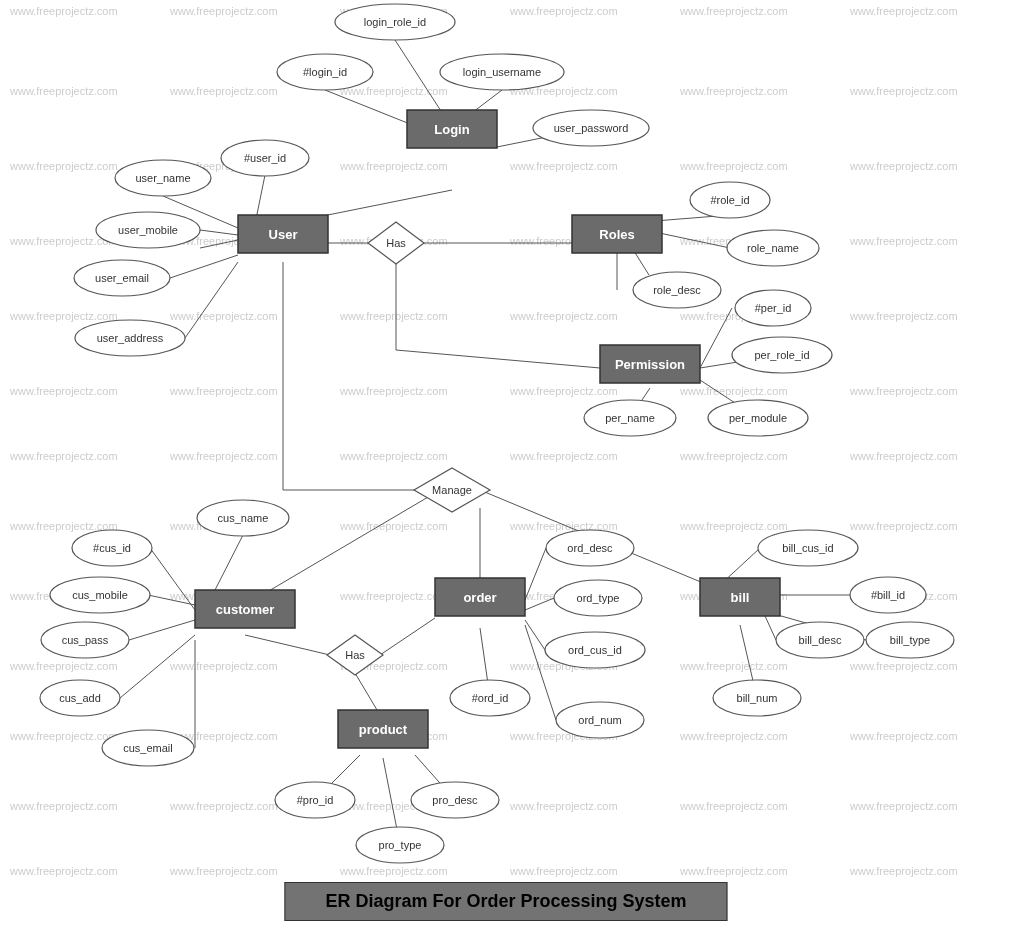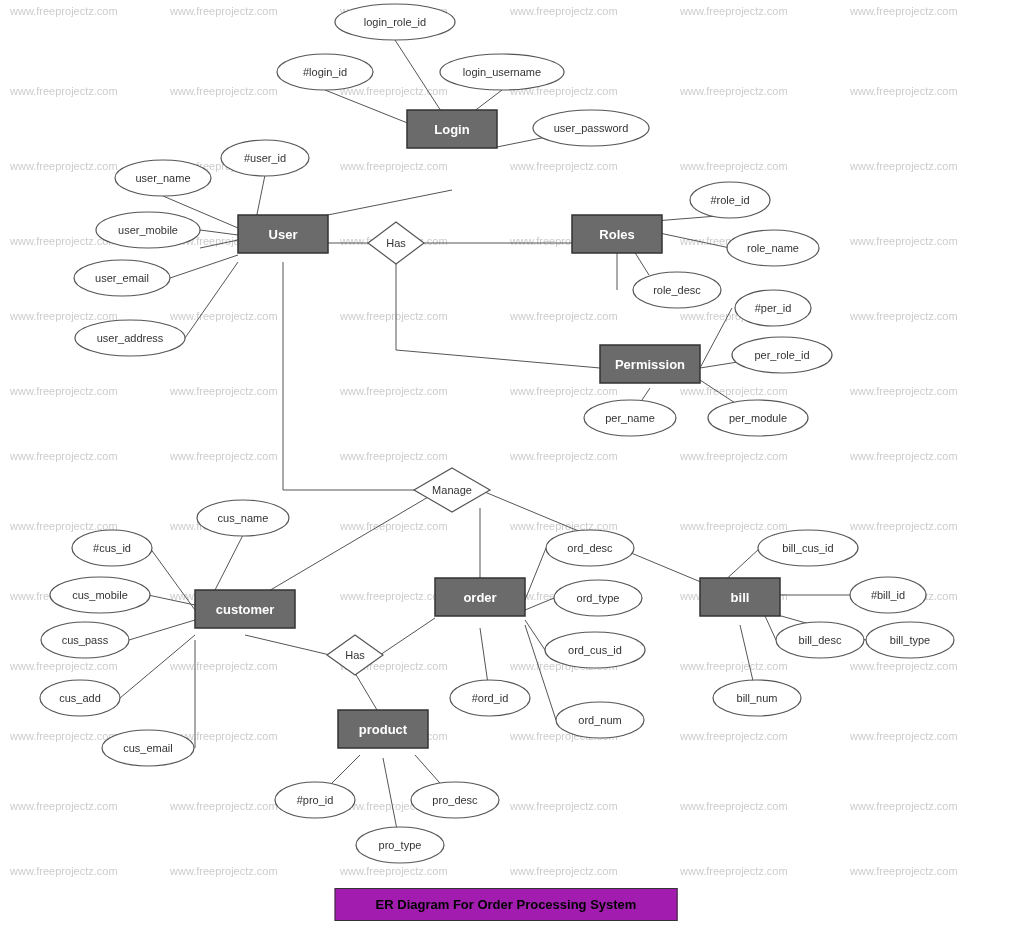--- a/index.html
+++ b/index.html
@@ -19,24 +19,24 @@
       height: 941px;
       z-index: 1;
     }
     .title-box {
       position: absolute;
       bottom: 20px;
       left: 50%;
       transform: translateX(-50%);
       border: 1.5px solid #333;
       padding: 8px 40px;
-      font-size: 13px;
+      font-size: 18px;
       font-weight: bold;
       font-family: Arial, sans-serif;
-      background: #a21caf;
+      background: #737373;
       z-index: 10;
       white-space: nowrap;
     }
   </style>
 </head>
 <body>
 
 <svg id="diagram-svg" xmlns="http://www.w3.org/2000/svg">
 
   <text x="10" y="15" fill="#cccccc" font-size="11" font-family="Arial">www.freeprojectz.com</text>

